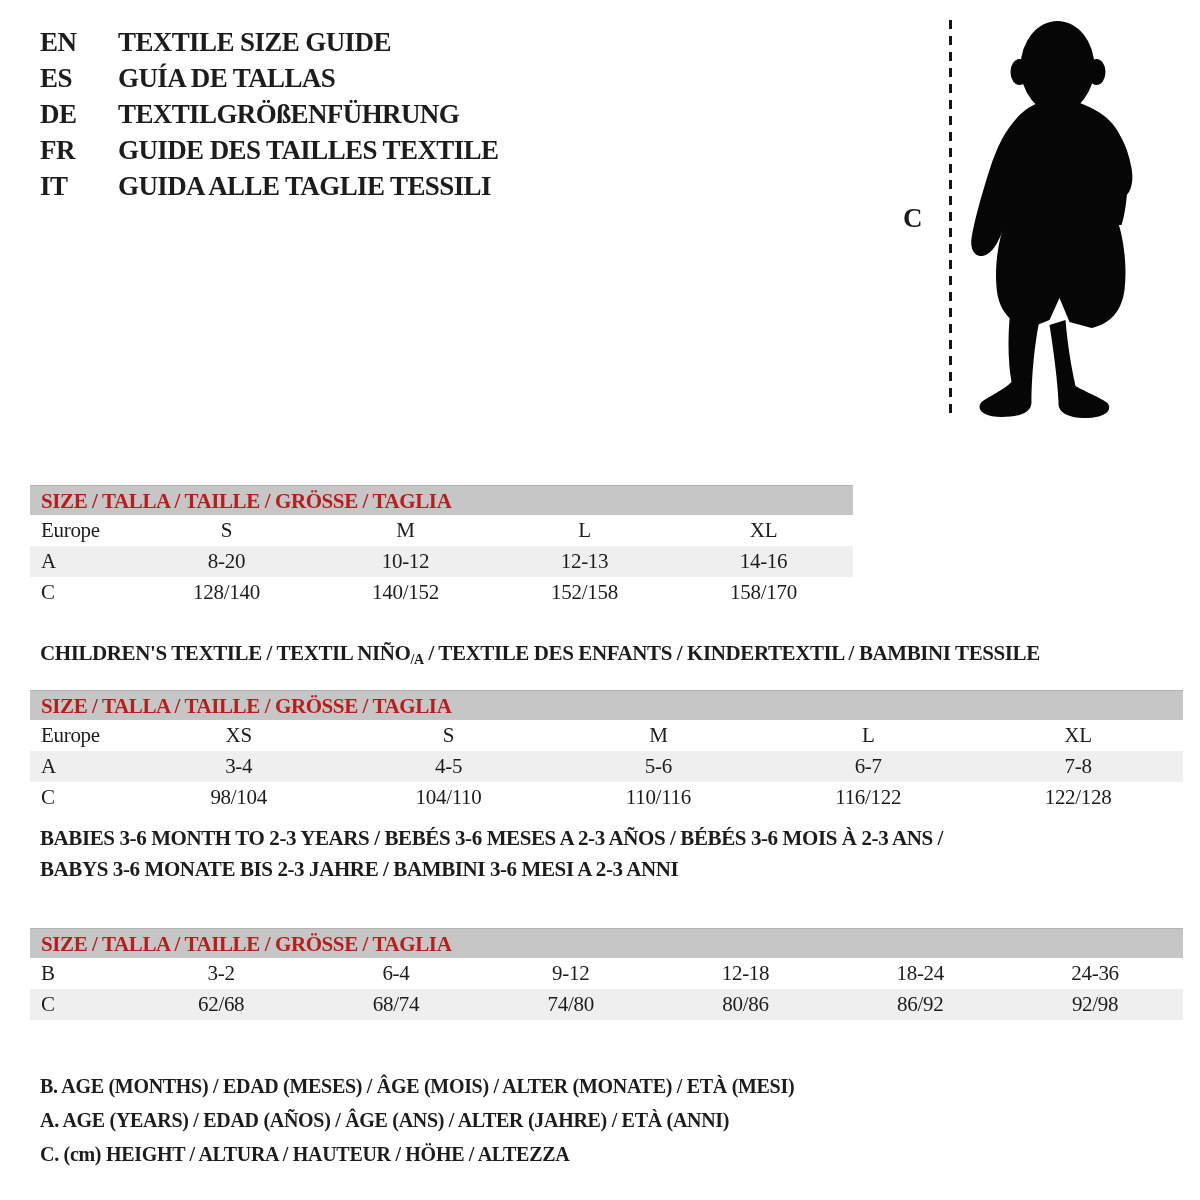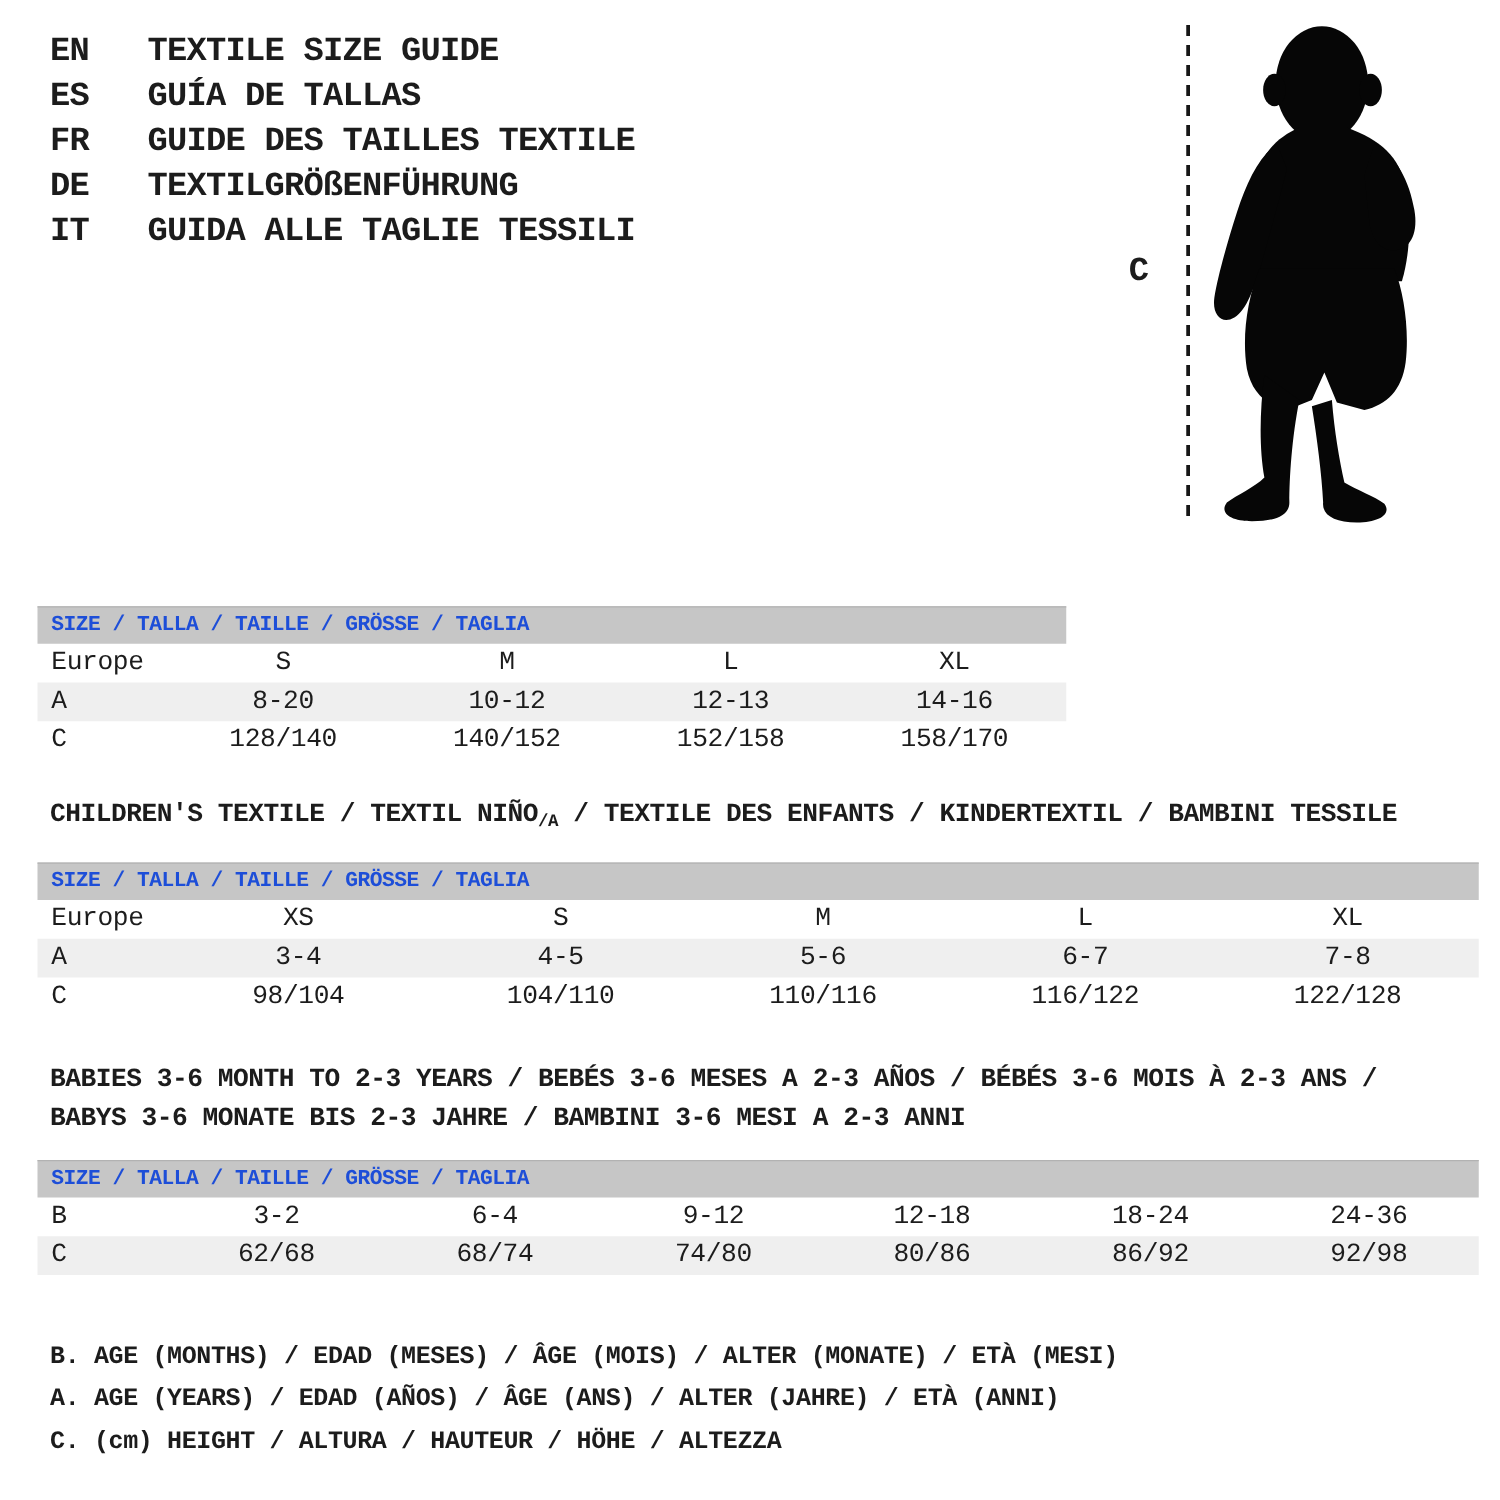--- a/index.html
+++ b/index.html
@@ -1,38 +1,38 @@
 <!DOCTYPE html>
 <html><head>
 <meta charset="utf-8">
 <style>
   html,body{margin:0;padding:0;background:#ffffff;}
   .canvas{
     position:relative;width:1200px;height:1200px;background:#ffffff;
-    font-family:Liberation Mono, monospace;color:#1c1c1c;overflow:hidden;
+    font-family:Liberation Serif, serif;color:#1c1c1c;overflow:hidden;
   }
   
   .lang-block{position:absolute;left:40px;top:24px;}
   .lang-row{display:flex;height:36px;align-items:center;font-weight:700;font-size:27px;letter-spacing:-0.6px;white-space:nowrap;}
   .lang-code{width:78px;flex:0 0 78px;}
   
   .height-line{
     position:absolute;left:949px;top:20px;width:3px;height:398px;
     background:repeating-linear-gradient(to bottom,#161616 0 9px,transparent 9px 16px);
   }
   .figure-label{position:absolute;left:903px;top:203px;font-size:27px;font-weight:700;}
   .silhouette{position:absolute;left:968px;top:20px;width:168px;height:400px;}
   
   .section-heading{position:absolute;font-size:21px;font-weight:700;letter-spacing:-0.4px;white-space:nowrap;}
   .heading-sub{font-size:14px;vertical-align:-4px;}
   .heading-2line{line-height:31px;}
   .stable{position:absolute;box-sizing:border-box;}
   .size-bar{
-    height:30px;box-sizing:border-box;background:#c6c6c6;color:#1d4ed8;
-    font-weight:700;font-size:17px;line-height:30px;padding-left:11px;
+    height:30px;box-sizing:border-box;background:#c6c6c6;color:#b91c1c;
+    font-weight:700;font-size:21px;line-height:30px;padding-left:11px;
     letter-spacing:-0.4px;border-top:1px solid #b2b2b2;
   }
   .trow{display:flex;height:31px;align-items:center;font-size:21px;letter-spacing:-0.3px;}
   .trow.shaded{background:#efefef;}
   .cell{text-align:center;}
   .cell-label{text-align:left;padding-left:11px;box-sizing:border-box;}
   .t-junior .cell-label{flex:0 0 13%;}
   .t-junior .cell{flex:0 0 21.75%;}
   .t-wide .cell-label{flex:0 0 9%;}
   .t-children .cell{flex:0 0 18.2%;}
@@ -49,26 +49,26 @@
   <div class="lang-block">
     <div class="lang-row">
       <span class="lang-code">EN</span>
       <span class="lang-title">TEXTILE SIZE GUIDE</span>
     </div>
     <div class="lang-row">
       <span class="lang-code">ES</span>
       <span class="lang-title">GUÍA DE TALLAS</span>
     </div>
     <div class="lang-row">
+      <span class="lang-code">DE</span>
+      <span class="lang-title">TEXTILGRÖßENFÜHRUNG</span>
+    </div>
+    <div class="lang-row">
       <span class="lang-code">FR</span>
       <span class="lang-title">GUIDE DES TAILLES TEXTILE</span>
-    </div>
-    <div class="lang-row">
-      <span class="lang-code">DE</span>
-      <span class="lang-title">TEXTILGRÖßENFÜHRUNG</span>
     </div>
     <div class="lang-row">
       <span class="lang-code">IT</span>
       <span class="lang-title">GUIDA ALLE TAGLIE TESSILI</span>
     </div>
   </div>
 
   <div class="height-line"></div>
   <div class="figure-label">C</div>
   <svg class="silhouette" viewBox="0 0 165 400" xmlns="http://www.w3.org/2000/svg">
@@ -134,21 +134,21 @@
     <div class="trow">
       <div class="cell-label">C</div>
       <div class="cell">98/104</div>
       <div class="cell">104/110</div>
       <div class="cell">110/116</div>
       <div class="cell">116/122</div>
       <div class="cell">122/128</div>
     </div>
   </div>
 
-  <div class="section-heading heading-2line" style="left:40px;top:849px;">
+  <div class="section-heading heading-2line" style="left:40px;top:823px;">
     <div>BABIES 3-6 MONTH TO 2-3 YEARS / BEBÉS 3-6 MESES A 2-3 AÑOS / BÉBÉS 3-6 MOIS À 2-3 ANS /</div>
     <div>BABYS 3-6 MONATE BIS 2-3 JAHRE / BAMBINI 3-6 MESI A 2-3 ANNI</div>
   </div>
   <div class="stable t-wide t-babies" style="left:30px;top:928px;width:1153px;">
     <div class="size-bar">SIZE / TALLA / TAILLE / GRÖSSE / TAGLIA</div>
     <div class="trow">
       <div class="cell-label">B</div>
       <div class="cell">3-2</div>
       <div class="cell">6-4</div>
       <div class="cell">9-12</div>

